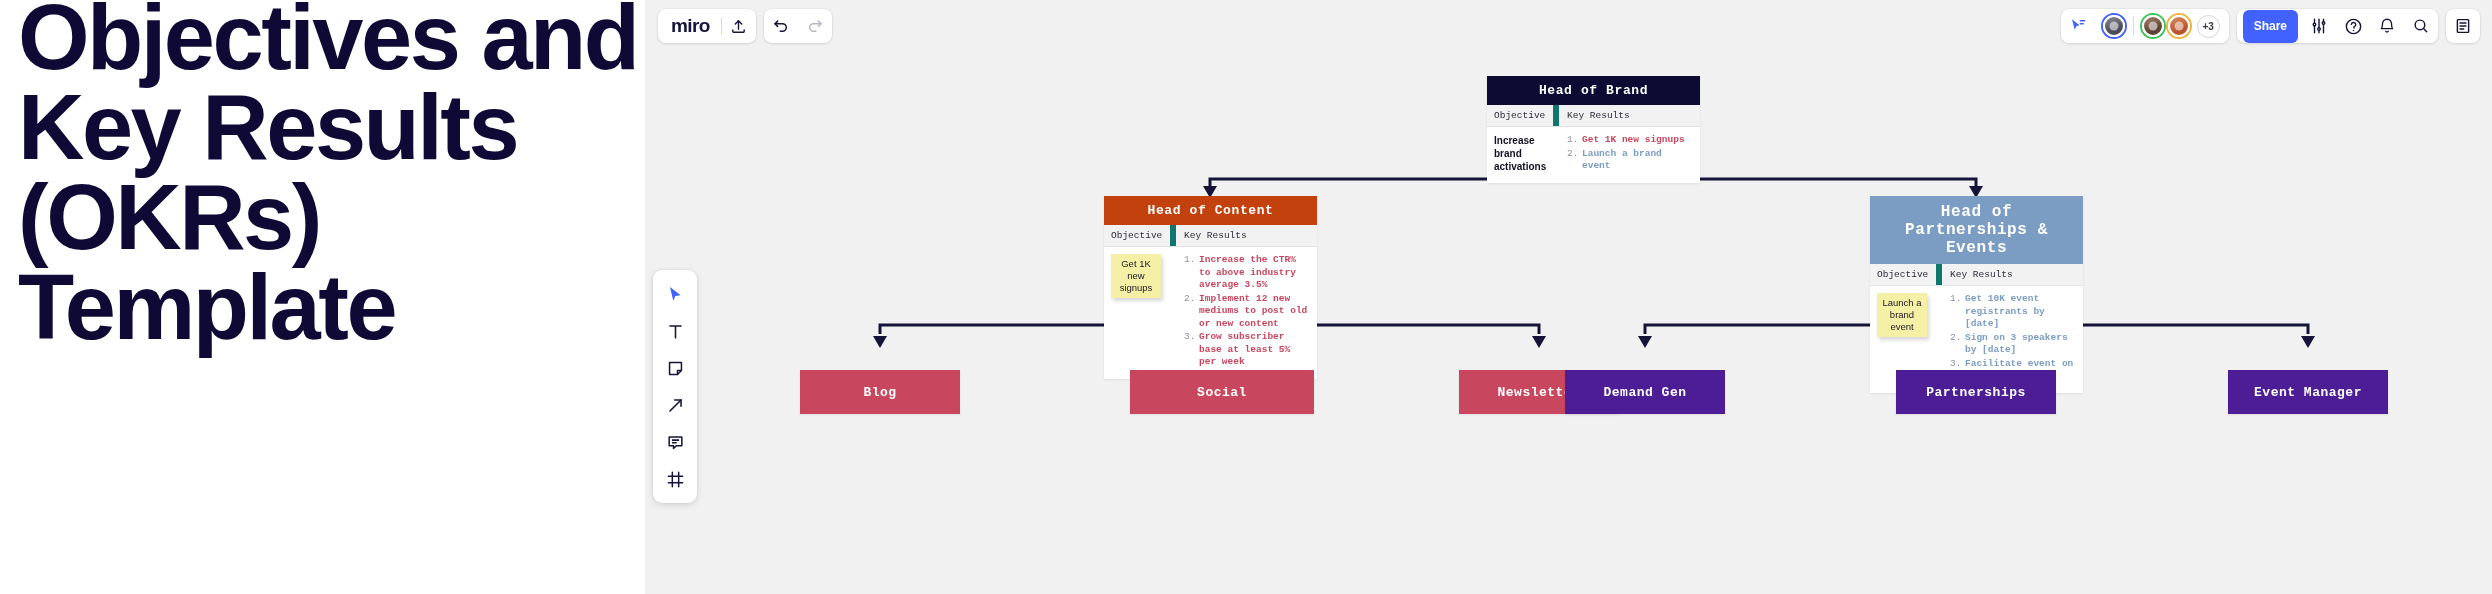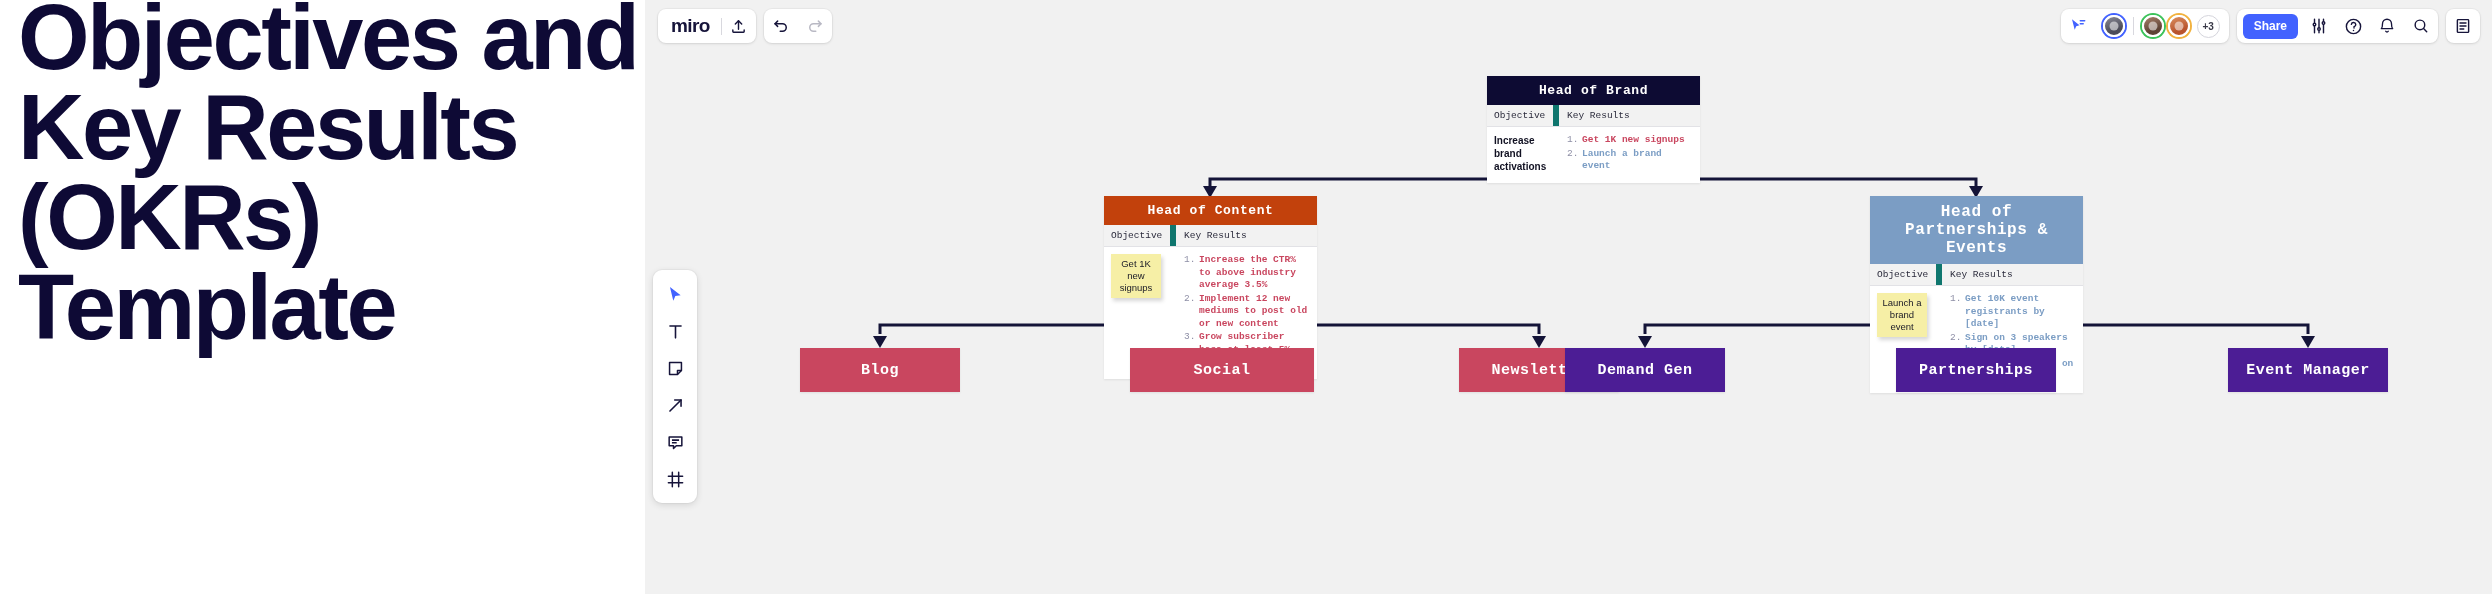--- a/index.html
+++ b/index.html
@@ -130,21 +130,21 @@
     display: flex; align-items: center; justify-content: center;
     font-size: 10px; font-weight: 700; color: #3A3A48;
     margin-left: 3px; flex: none;
   }
   .share-btn {
     background: #4262FF;
     color: #fff;
     font-size: 12px;
     font-weight: 700;
     border-radius: 6px;
-    height: 25px;
+    height: 33px;
     padding: 0 11px;
     display: flex; align-items: center;
     margin: 0 4px 0 6px;
     cursor: pointer;
   }
 
   
   .lefttool {
     position: absolute;
     left: 8px; top: 270px;
@@ -248,24 +248,25 @@
 
   .leaf {
     position: absolute;
     height: 44px;
     display: flex;
     align-items: center;
     justify-content: center;
     color: #ffffff;
     font-family: "Liberation Mono", monospace;
     font-weight: 700;
-    font-size: 15px;
+    font-size: 13px;
     letter-spacing: .5px;
     cursor: pointer;
     box-shadow: 0 1px 2px rgba(0,0,0,.08);
+    margin-top: 22px;
   }
   .leaf.red  { background: #C9465F; }
   .leaf.blue { background: #4c1d95; }
 </style>
 </head>
 <body>
 
 <div class="page">
 
   <div class="hero">

